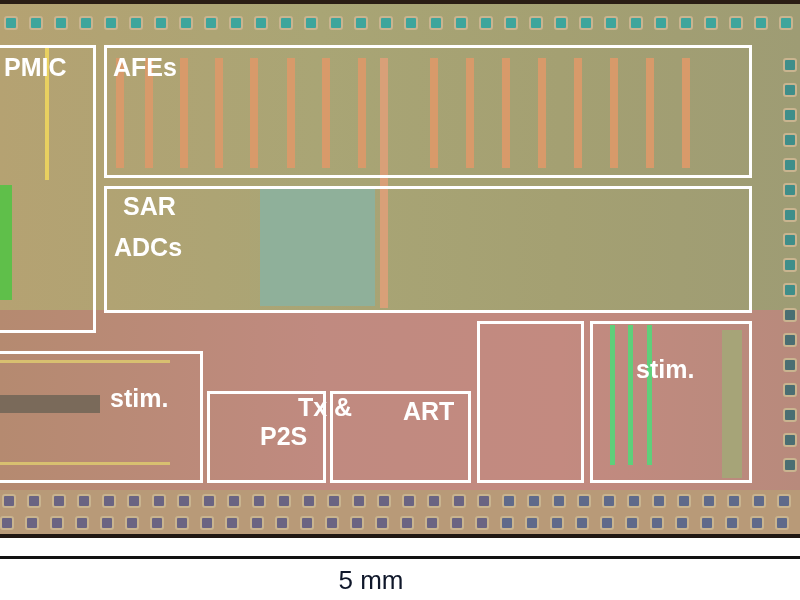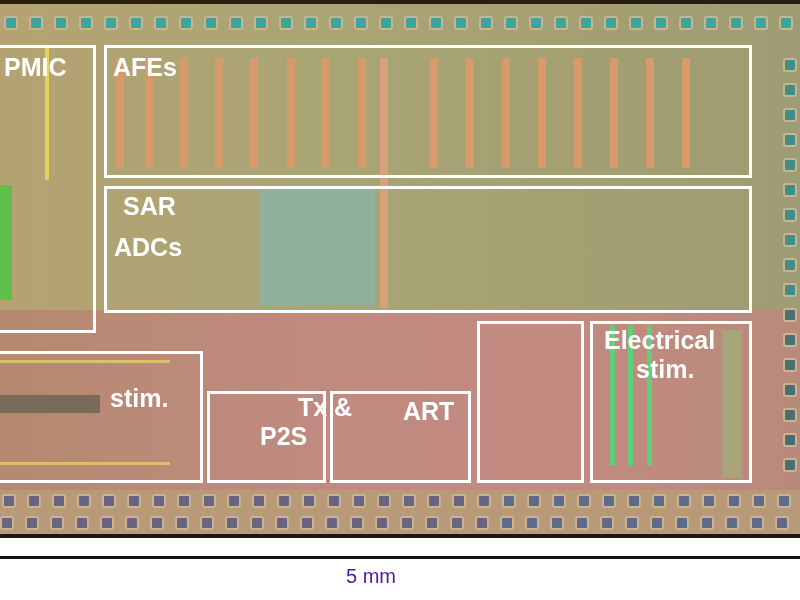--- a/index.html
+++ b/index.html
@@ -10,21 +10,21 @@
   .botedge { position:absolute; left:0; top:534px; width:800px; height:4px; background:#1f1611; }
   .padrow { position:absolute; display:flex; }
   .pad { width:14px; height:14px; border-radius:3px; margin-right:11px; border:2px solid #c9b48f; box-sizing:border-box; }
   .padcol { position:absolute; display:flex; flex-direction:column; }
   .padcol .pad { margin-right:0; margin-bottom:11px; }
   .region { position:absolute; }
   .stripe { position:absolute; }
   .label-box { position:absolute; border:3px solid #ffffff; box-sizing:border-box; }
   .lbl { position:absolute; color:#ffffff; font-weight:bold; font-size:25px; line-height:27px; text-align:center; white-space:nowrap; }
   .scale-line { position:absolute; left:0; top:556px; width:800px; height:3px; background:#111; }
-  .scale-text { position:absolute; left:0; width:742px; top:565px; text-align:center; font-size:20px; color:#4c1d95; }
+  .scale-text { position:absolute; left:0; width:742px; top:565px; text-align:center; font-size:26px; color:#0f172a; }
 </style>
 </head>
 <body>
 
 <div class="die">
 
   <div class="region" style="left:0;top:4px;width:800px;height:320px;background:linear-gradient(90deg,#b5a272 0%,#a9a575 40%,#a4a072 70%,#9e9c74 100%);"></div>
 
   <div class="region" style="left:0;top:310px;width:800px;height:180px;background:linear-gradient(90deg,#b58a70 0%,#c08a80 40%,#c38a80 70%,#b88a7c 100%);"></div>
 
@@ -205,18 +205,17 @@
   <div class="label-box" style="left:207px;top:391px;width:119px;height:92px;"></div>
   <div class="lbl" style="left:257px;top:394px;margin-left:41px;">Tx &amp;</div>
   <div class="lbl" style="left:260px;top:423px;">P2S</div>
 
   <div class="label-box" style="left:330px;top:391px;width:141px;height:92px;"></div>
   <div class="lbl" style="left:403px;top:398px;">ART</div>
 
   <div class="label-box" style="left:477px;top:321px;width:107px;height:162px;"></div>
 
   <div class="label-box" style="left:590px;top:321px;width:162px;height:162px;"></div>
-  <div class="lbl" style="left:604px;top:327px;">Electrical</div>
   <div class="lbl" style="left:636px;top:356px;">stim.</div>
 </div>
 
 <div class="scale-line"></div>
 <div class="scale-text">5 mm</div>
 
 </body></html>

